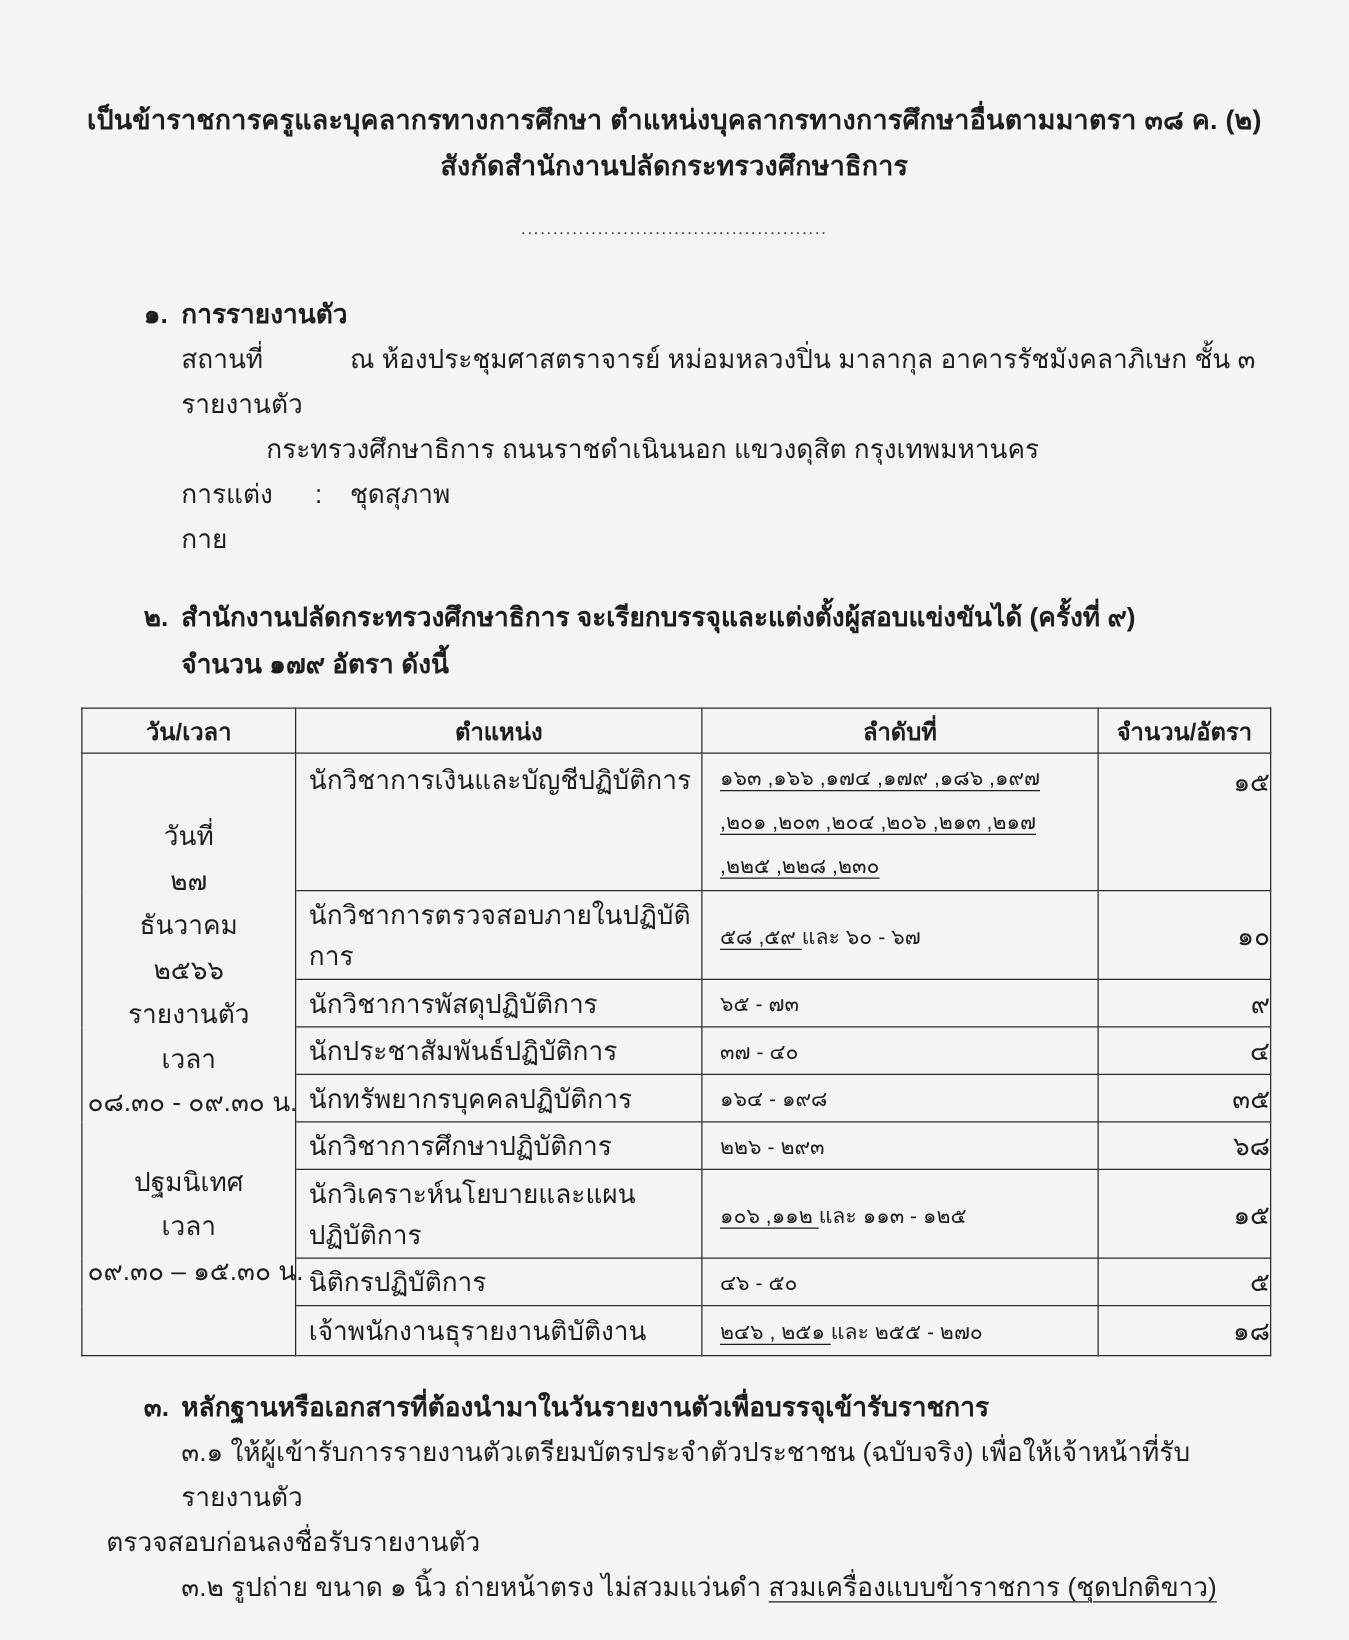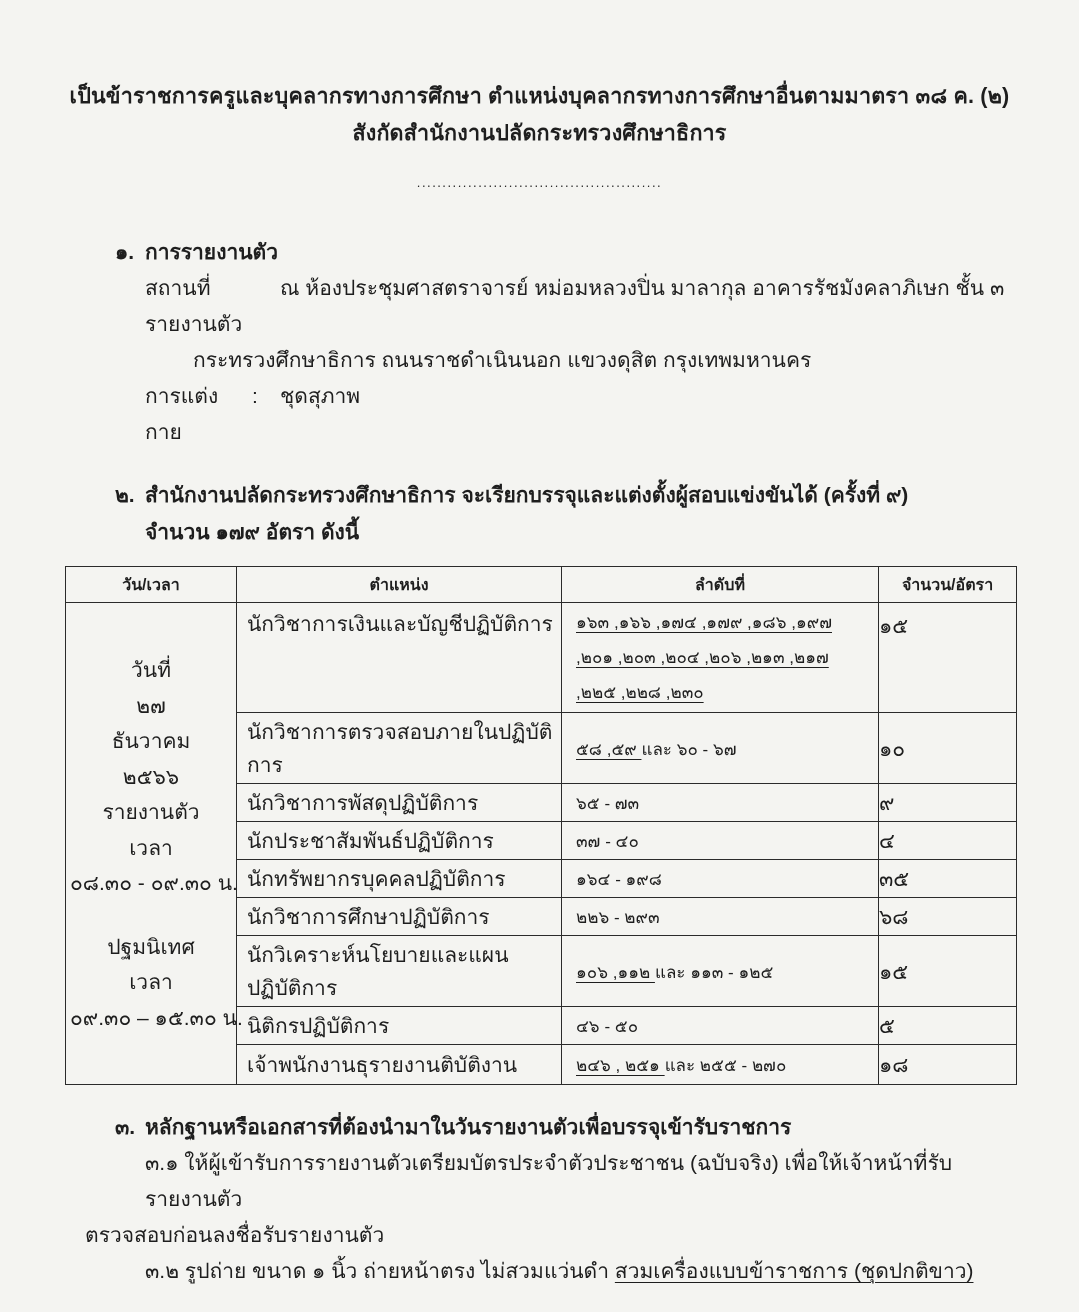--- a/index.html
+++ b/index.html
@@ -31,49 +31,49 @@
   }
   
   .sec-heading { display: flex; font-weight: bold; line-height: 36px; }
   .sec-num { width: 30px; flex: 0 0 30px; }
   .sec1 { margin: 42px 60px 0 115px; }
   .sec1-detail { display: flex; margin-left: 30px; line-height: 36px; }
   .lbl { flex: 0 0 135px; }
   .dress-lbl { flex: 0 0 107px; }
   .dress-colon { flex: 0 0 28px; }
   .val { flex: 1; }
-  .val-cont { margin-left: 78px; line-height: 36px; }
+  .val-cont { margin-left: 98px; line-height: 36px; }
   .sec2 { margin: 26px 60px 0 115px; }
   .sec2 .line { font-weight: bold; line-height: 37px; }
   .sec2 .indent { margin-left: 30px; }
   
   table.report {
     border-collapse: collapse;
     margin: 16px 0 0 65px;
     width: 951px;
     table-layout: fixed;
   }
   table.report col.c1 { width: 171px; }
   table.report col.c2 { width: 325px; }
   table.report col.c3 { width: 317px; }
   table.report col.c4 { width: 138px; }
   table.report th, table.report td {
     border: 1.6px solid #2b2b2b;
     vertical-align: middle;
   }
   table.report th {
     height: 36px;
-    font-size: 16px;
+    font-size: 19px;
     font-weight: bold;
     text-align: center;
     padding: 2px 4px;
   }
   td.pos { padding: 2px 6px 2px 10px; height: 35px; font-size: 21px; }
   td.ord { padding: 2px 6px 2px 14px; font-size: 17px; }
-  td.cnt { text-align: left; font-size: 21px; }
+  td.cnt { text-align: right; font-size: 21px; }
   td.row1h { height: 106px; }
   .ord-line { line-height: 35px; white-space: nowrap; }
   .u { text-decoration: underline; text-underline-offset: 4px; text-decoration-thickness: 1.4px; }
   
   td.datecell { text-align: center; padding: 6px 4px; }
   .date-line { line-height: 35.5px; white-space: nowrap; }
   .date-gap { height: 28px; }
   
   .sec3 { margin: 24px 60px 0 85px; }
   .sec3 .heading { display: flex; font-weight: bold; line-height: 36px; margin-left: 30px; }

